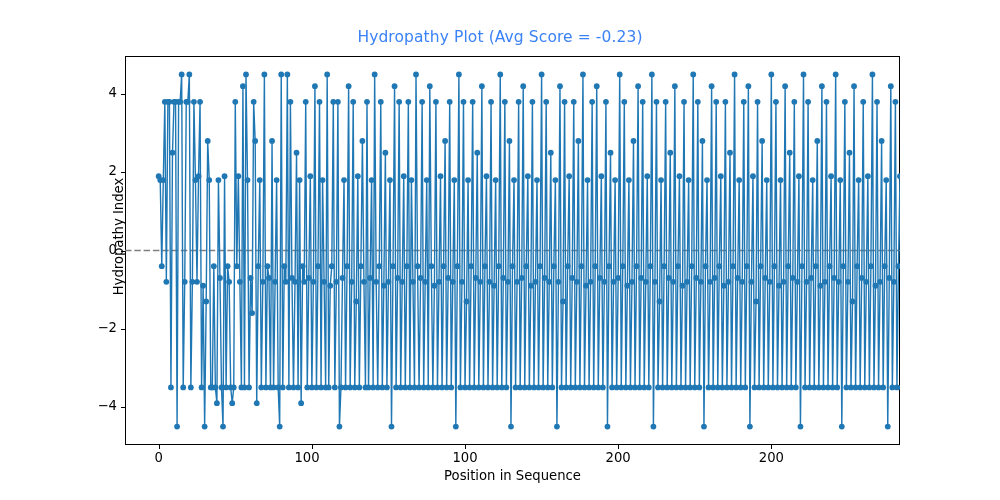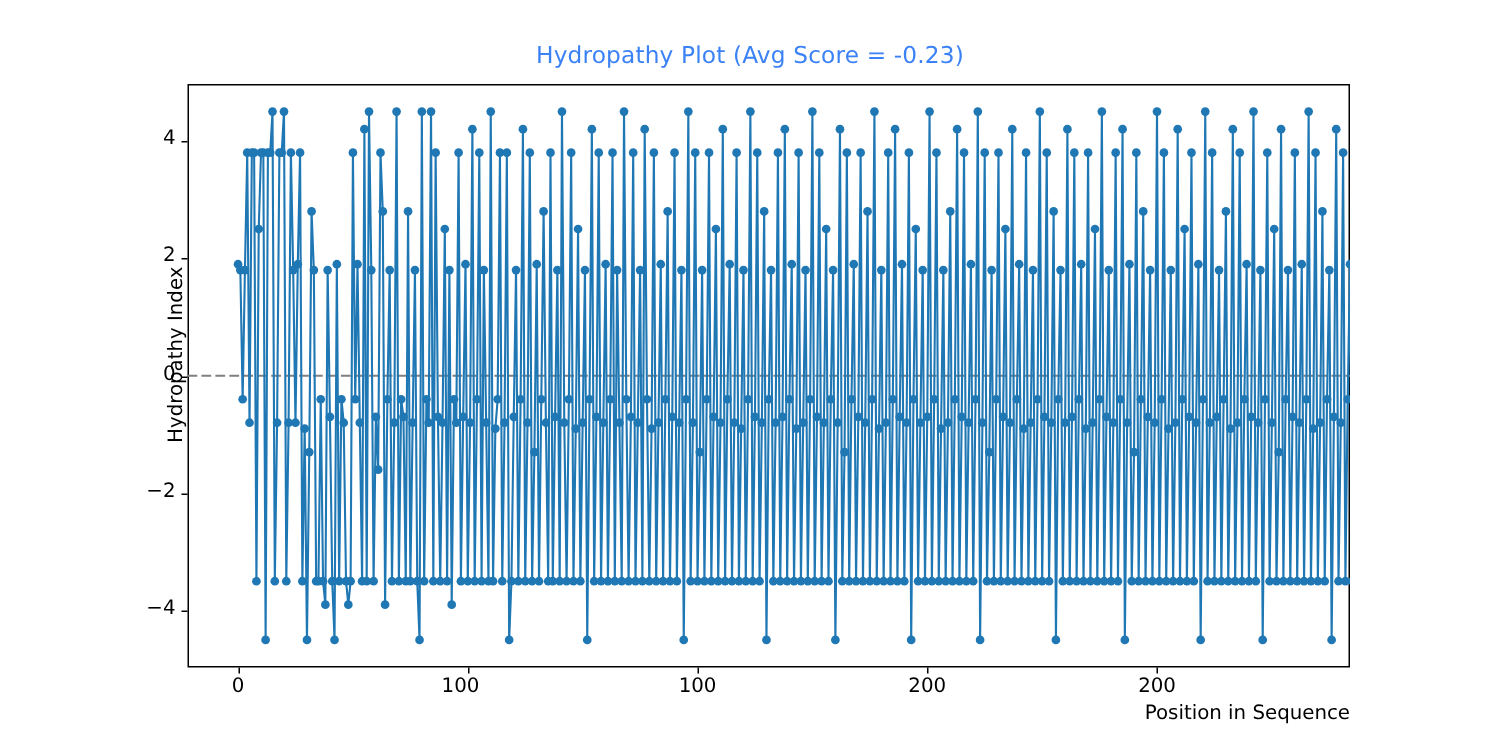--- a/index.html
+++ b/index.html
@@ -62,21 +62,21 @@
     text-align: center;
     transform: rotate(-90deg);
     font-size: 13.2px;
     color: #000000;
   }
   #xlabel {
     position: absolute;
     left: 0;
     top: 412px;
     width: 775px;
-    text-align: right;
+    text-align: center;
     font-size: 13.2px;
     color: #000000;
   }
   .xtick-label {
     position: absolute;
     top: 394px;
     width: 70px;
     margin-left: -35px;
     text-align: center;
     font-size: 13.2px;

